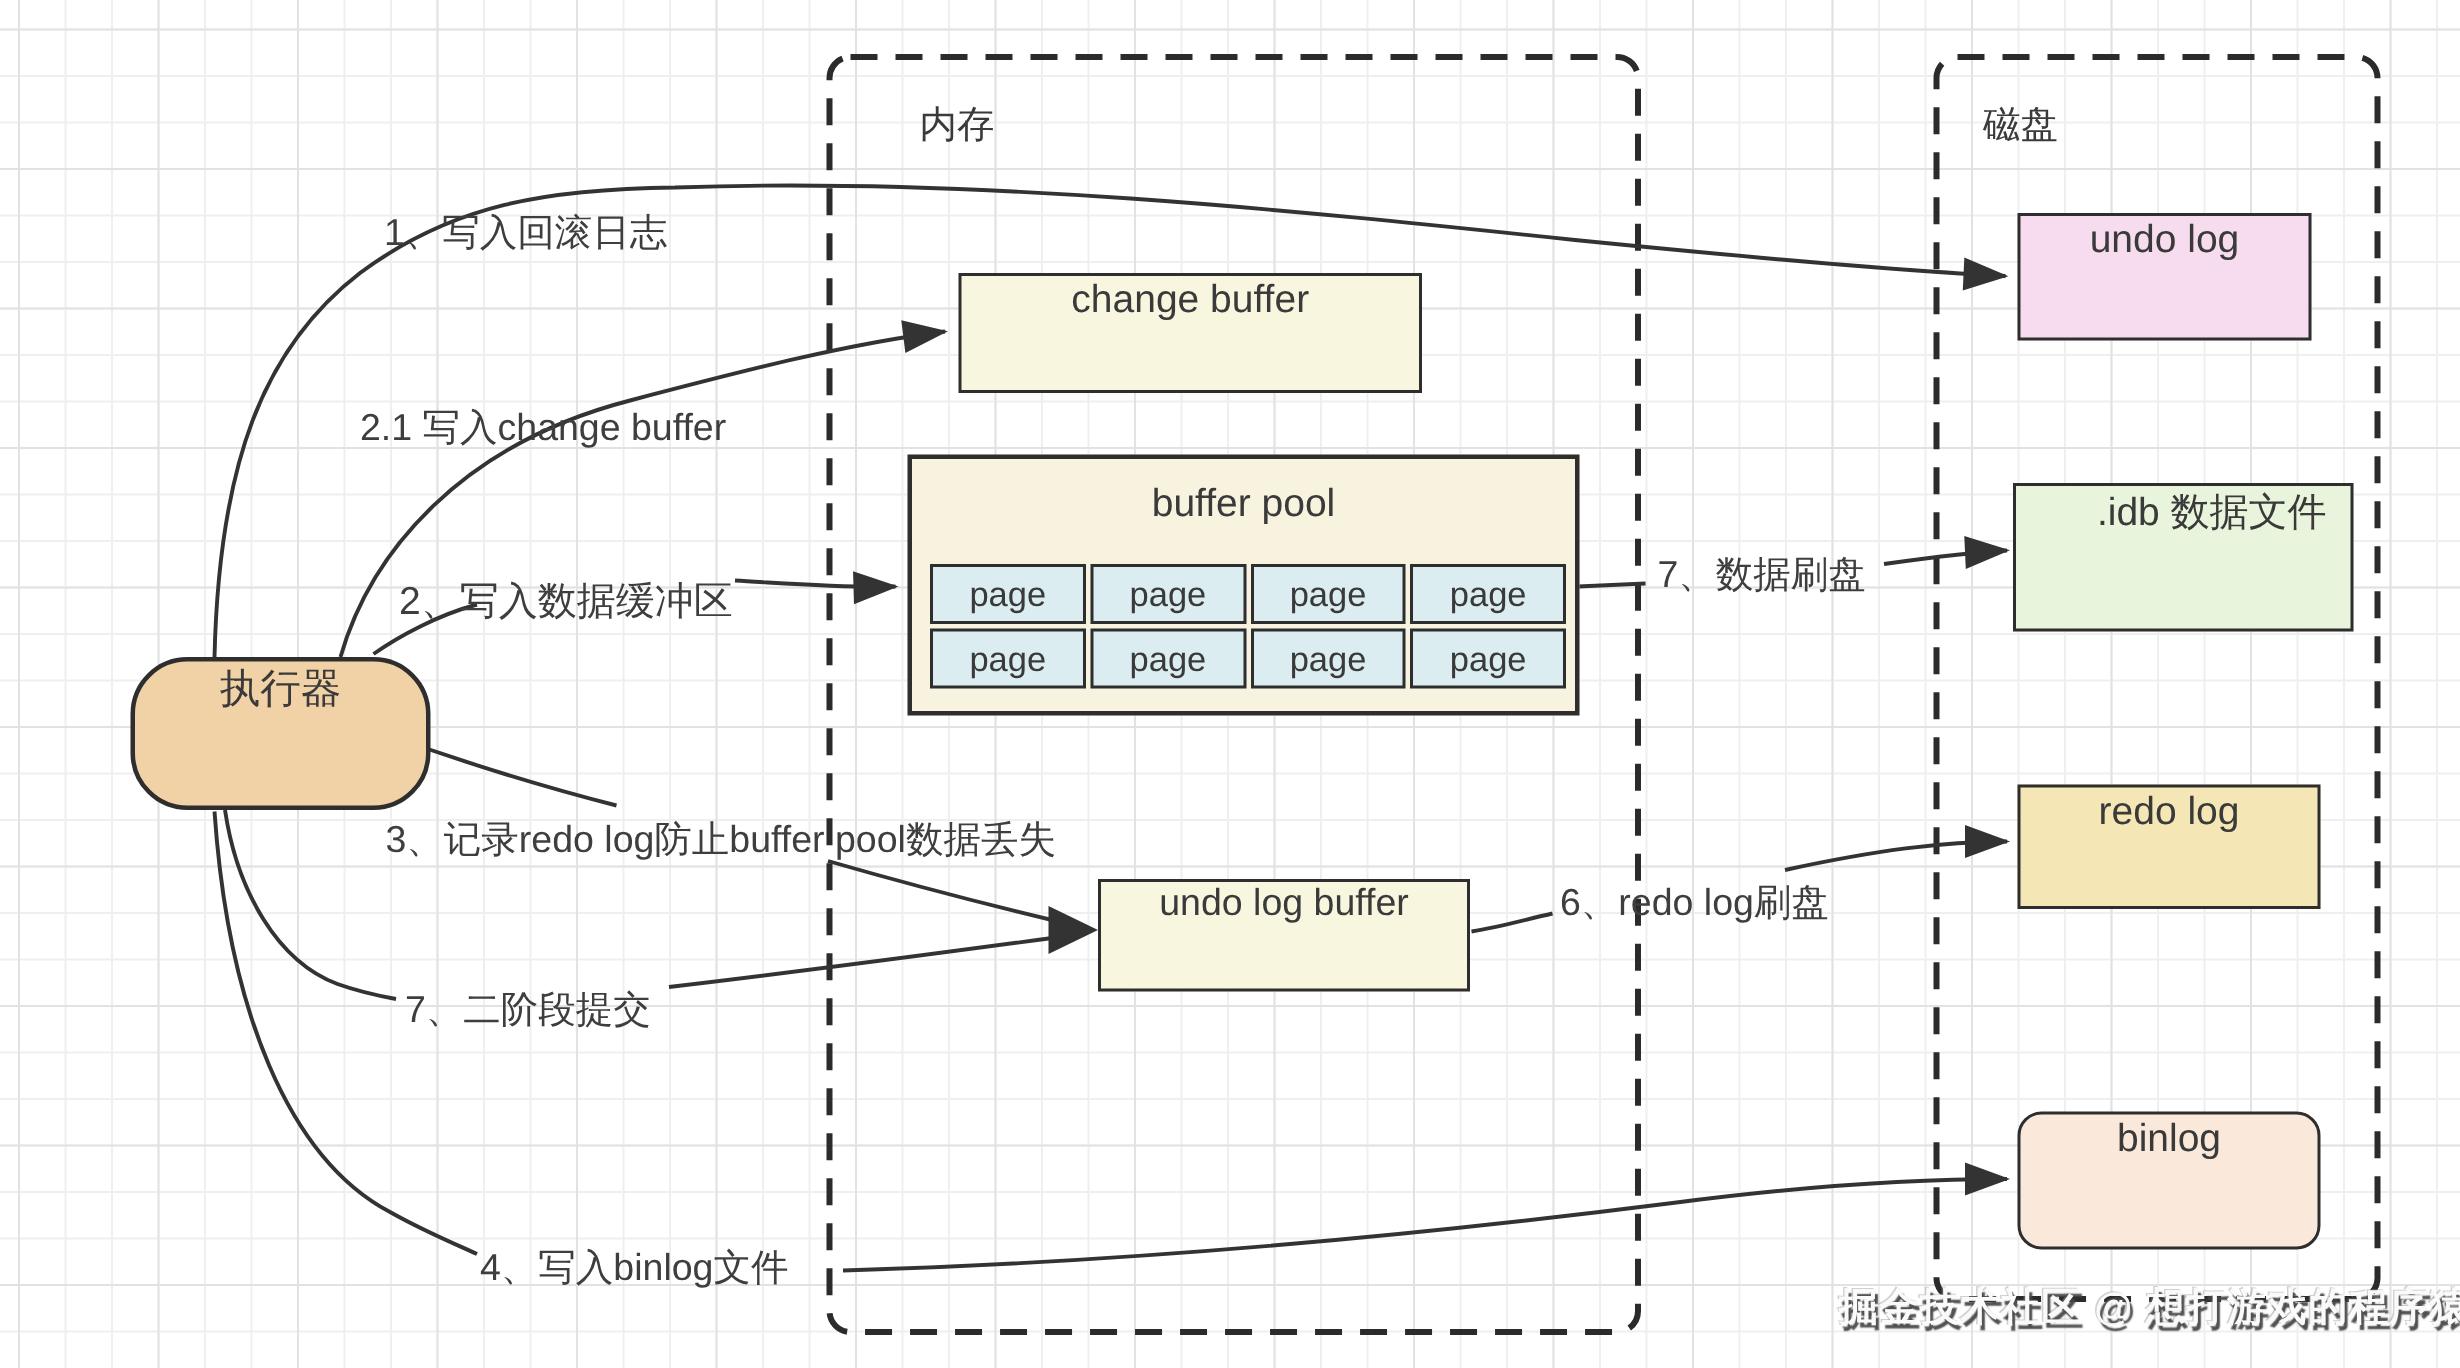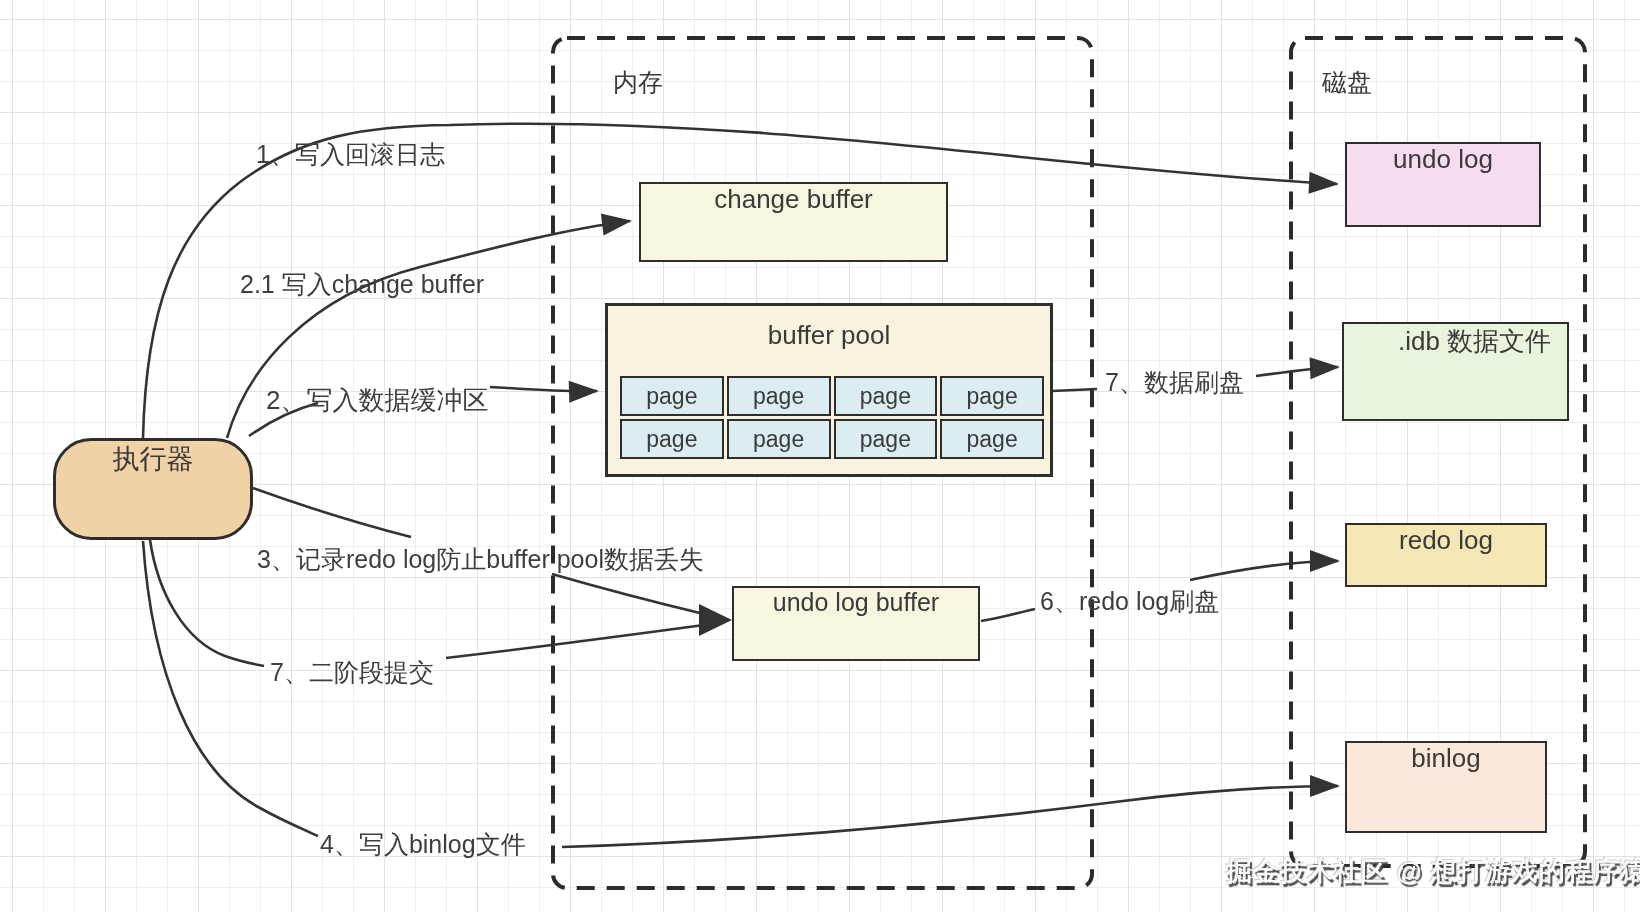--- a/index.html
+++ b/index.html
@@ -15,21 +15,21 @@
       linear-gradient(90deg, #efefef 1px, transparent 1px);
     background-size:93px 93px,93px 93px,31px 31px,31px 31px;
     background-position:12px 19px,12px 19px,12px 19px,12px 19px;
   }
   svg.layer{position:absolute;left:0;top:0;width:1640px;height:912px;}
   .box{
     position:absolute;display:flex;align-items:flex-start;justify-content:center;
     border:3px solid #2e2e2e;box-sizing:border-box;
     font-size:26px;color:#3a3a3a;white-space:nowrap;
   }
-  .rounded{border-radius:38px;}
+  .rounded{border-radius:38px;margin-left:34px;}
   .sec-title{position:absolute;font-size:25px;color:#3a3a3a;white-space:nowrap;}
   .step{position:absolute;font-size:25px;color:#3e3e3e;white-space:nowrap;}
   .bp-title{position:absolute;left:0;right:0;top:14px;text-align:center;font-size:26px;color:#3a3a3a;}
   .page-grid{
     position:absolute;left:12px;top:70px;width:424px;
     display:grid;grid-template-columns:repeat(4,1fr);gap:3px;
   }
   .page-cell{
     height:40px;border:2.5px solid #2e2e2e;box-sizing:border-box;
     background:#dbedf0;display:flex;align-items:center;justify-content:center;
@@ -112,25 +112,25 @@
   </div>
 
   <div class="box" style="left:1345px;top:142px;width:196px;height:85px;background:#f6dcee;border-width:2.5px;">
     <span>undo log</span>
   </div>
 
   <div class="box" style="left:1342px;top:322px;width:227px;height:99px;background:#e8f4db;border-width:2.5px;padding-left:38px;">
     <span>.idb 数据文件</span>
   </div>
 
-  <div class="box" style="left:1345px;top:523px;width:202px;height:64px;background:#f5e6b6;border-width:2.5px;">
+  <div class="box" style="left:1345px;top:523px;width:202px;height:83px;background:#f5e6b6;border-width:2.5px;">
     <span>redo log</span>
   </div>
 
-  <div class="box" style="left:1345px;top:741px;width:202px;height:92px;background:#fae9da;border-width:2.5px;">
+  <div class="box" style="left:1345px;top:741px;width:202px;height:92px;background:#fae9da;border-width:2.5px;border-radius:16px;">
     <span>binlog</span>
   </div>
 
   <div class="step" style="left:256px;top:138px;">1、写入回滚日志</div>
   <div class="step" style="left:240px;top:268px;text-align:center;">2.1 写入change buffer</div>
   <div class="step" style="left:266px;top:383px;font-size:26px;">2、写入数据缓冲区</div>
   <div class="step" style="left:257px;top:543px;">3、记录redo log防止buffer pool数据丢失</div>
   <div class="step" style="left:270px;top:656px;">7、二阶段提交</div>
   <div class="step" style="left:320px;top:828px;">4、写入binlog文件</div>
   <div class="step" style="left:1040px;top:585px;">6、redo log刷盘</div>

